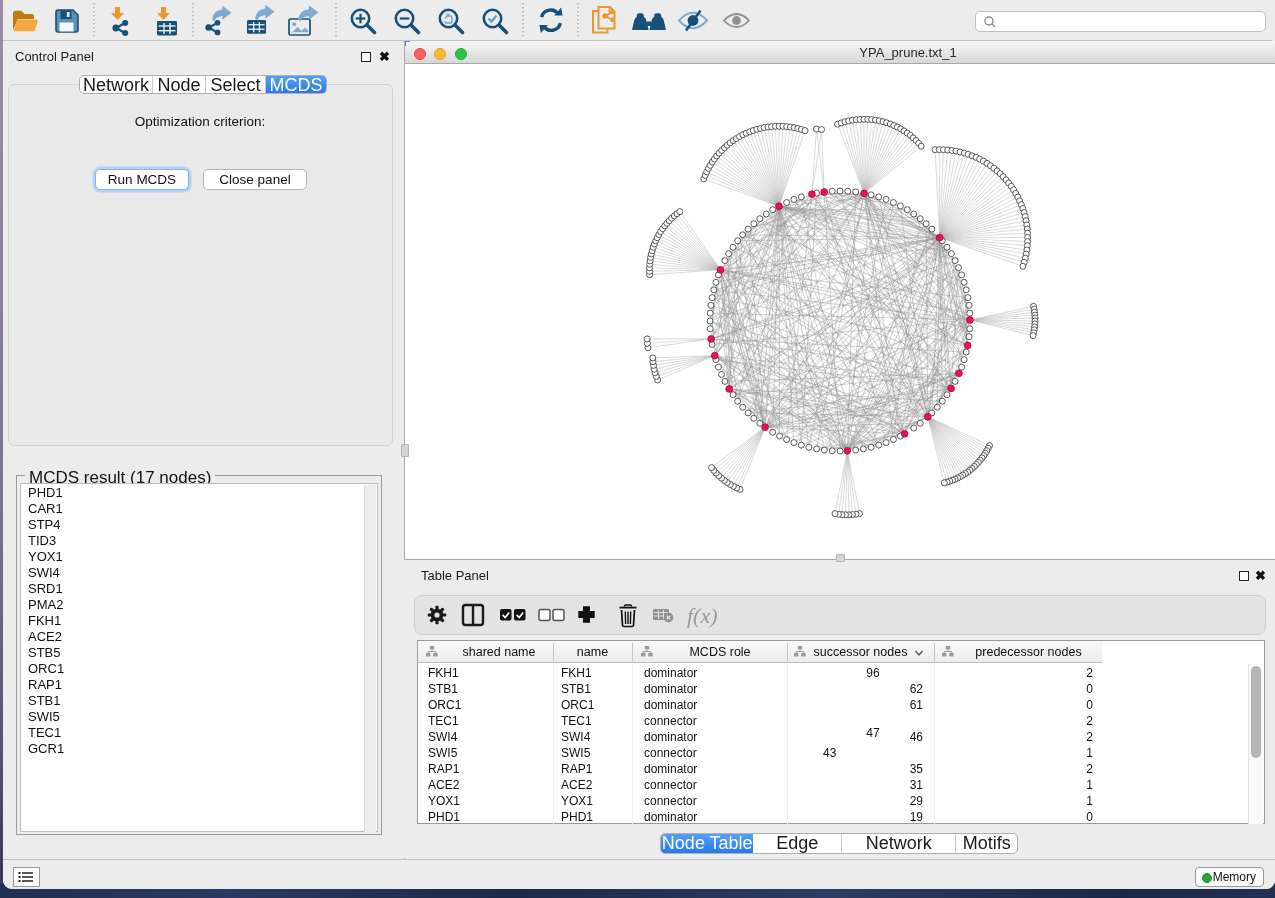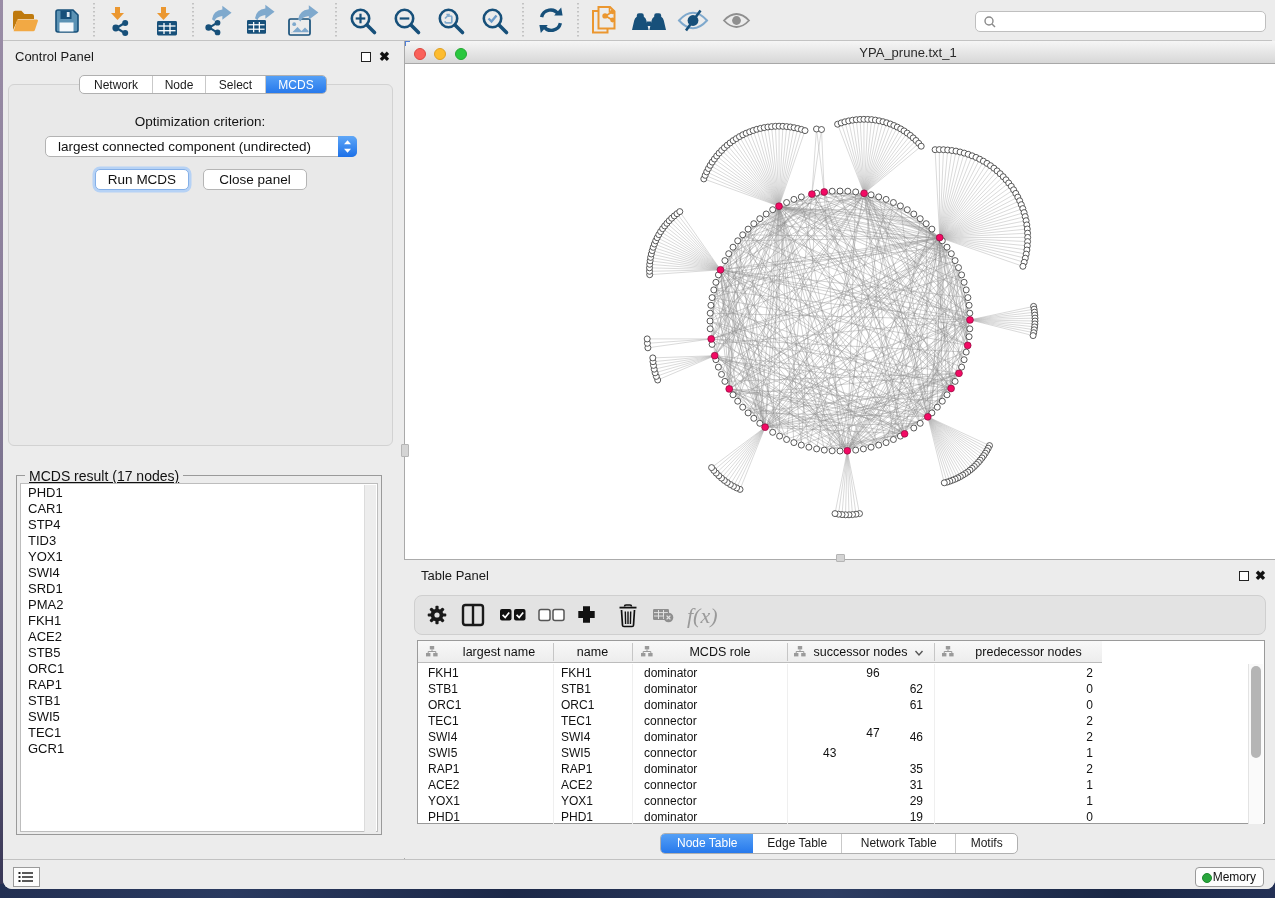--- a/index.html
+++ b/index.html
@@ -21,37 +21,37 @@
 #cp { left:0; top:41px; width:402px; height:818px; background:#ececec;
   border-right:1px solid #a9a9a9; }
 .ptitle { font-size:13px; color:#1a1a1a; }
 .sqbtn { position:absolute; width:10px; height:10px; border:1.5px solid #222; background:#fff; }
 .xbtn { position:absolute; font-size:13px; font-weight:bold; color:#111; line-height:11px; }
 #cpbox { left:5px; top:43px; width:385px; height:362px; background:#e9e9e9;
   border:1px solid #d2d2d2; border-radius:6px; }
 
 .seg { position:absolute; display:flex; height:19px; border:1px solid #b0b0b0;
   border-radius:5px; background:#fff; overflow:hidden; }
-.seg div { font-size:12px; color:#1a1a1a; text-align:center; line-height:18px;
+.seg div { font-size:18px; color:#1a1a1a; text-align:center; line-height:18px;
   border-right:1px solid #c9c9c9; }
 .seg div:last-child { border-right:none; }
 .seg .on { background:linear-gradient(#55a0f6,#2779ec); color:#fff; border-right:none; }
 
 #optlab { left:0; top:73px; width:394px; text-align:center; font-size:13.5px; color:#111; }
 #sel { left:42px; top:95px; width:312px; height:21px; background:#fff;
   border:1px solid #b3b3b3; border-radius:5px; font-size:13.5px; color:#111;
   line-height:19px; padding-left:12px; }
 #stepper { position:absolute; right:-1px; top:-1px; width:19px; height:21px;
   border-radius:0 5px 5px 0; background:linear-gradient(#5fa7f7,#1c70e8); }
 .btn { position:absolute; height:21px; background:#fff; border:1px solid #b5b5b5;
   border-radius:5px; font-size:13.5px; color:#111; text-align:center; line-height:19px; }
 #runbtn { box-shadow:0 0 0 2.5px #b6d2f5; border-color:#85b0e8; }
 
 #fs { left:13px; top:434px; width:366px; height:360px; border:1px solid #9a9a9a; }
-#fslab { left:22px; top:427px; background:#ececec; padding:0 4px; font-size:14px; color:#111;text-decoration:underline; }
+#fslab { left:22px; top:427px; background:#ececec; padding:0 4px; font-size:17px; color:#111; }
 #fslist { left:17px; top:442px; width:358px; height:349px; background:#fff; border:1px solid #bdbdbd; }
 #fstrack { position:absolute; right:1px; top:1px; width:12px; height:347px; background:#ededed; border-left:1px solid #dcdcdc; }
 #fsitems { position:absolute; left:7px; top:1px; font-size:13px; color:#111; line-height:16px; }
 
 #netbar { left:402px; top:41px; width:870px; height:23px;
   background:linear-gradient(#f6f6f6,#d7d7d7); border-bottom:1px solid #a8a8a8; }
 #nettitle { left:402px; top:45px; width:1006px; text-align:center; font-size:13px; color:#2a2a2a; }
 .light { position:absolute; top:47.5px; width:12px; height:12px; border-radius:50%; }
 #netcanvas { left:402px; top:64px; width:870px; height:495px; background:#fff; }
 
@@ -240,26 +240,20 @@
     <div class="sqbtn" style="left:358px;top:11px"></div>
     <div class="xbtn" style="left:376px;top:10px">✖</div>
     <div class="abs" id="cpbox"></div>
     <div class="seg" style="left:76px;top:34px;width:248px">
       <div style="width:73px">Network</div>
       <div style="width:53px">Node</div>
       <div style="width:60px">Select</div>
       <div class="on" style="width:60px">MCDS</div>
     </div>
     <div class="abs" id="optlab">Optimization criterion:</div>
-    <div class="abs" id="sel">largest connected component (undirected)
-      <div id="stepper"><svg width="19" height="21" viewBox="0 0 19 21">
-            <path d="M9.5 4.2 L13 8.2 L6 8.2 Z" fill="#fff"></path>
-            <path d="M9.5 16.8 L13 12.8 L6 12.8 Z" fill="#fff"></path>
-          </svg></div>
-    </div>
     <div class="btn" id="runbtn" style="left:92px;top:128px;width:94px">Run MCDS</div>
     <div class="btn" style="left:200px;top:128px;width:104px">Close panel</div>
     <div class="abs" id="fs"></div>
     <div class="abs" id="fslab">MCDS result (17 nodes)</div>
     <div class="abs" id="fslist">
       <div id="fstrack"></div>
       <div id="fsitems">PHD1<br>CAR1<br>STP4<br>TID3<br>YOX1<br>SWI4<br>SRD1<br>PMA2<br>FKH1<br>ACE2<br>STB5<br>ORC1<br>RAP1<br>STB1<br>SWI5<br>TEC1<br>GCR1</div>
     </div>
   </div>
 
@@ -631,21 +625,21 @@
     <div class="abs" id="tbl">
       <div id="thead">
         <svg width="12" height="11" viewBox="0 0 12 11" style="position:absolute;top:5px;left:8px">
             <g fill="#9a9a9a">
               <rect x="3.8" y="0" width="4.4" height="3.4"></rect>
               <rect x="0" y="7" width="4.4" height="3.4"></rect>
               <rect x="7.2" y="7" width="4.4" height="3.4"></rect>
             </g>
             <path d="M6 3.4 V5.5 M2.2 7 V5.5 H9.8 V7" fill="none" stroke="#9a9a9a" stroke-width="1"></path>
           </svg>
-          <div class="hcell" style="left:27px;width:108px">largest name</div>
+          <div class="hcell" style="left:27px;width:108px">shared name</div>
           <div class="hsep" style="left:135px"></div>
           <div class="hcell" style="left:135px;width:79px">name</div>
           <div class="hsep" style="left:214px"></div>
           <svg width="12" height="11" viewBox="0 0 12 11" style="position:absolute;top:5px;left:223px">
             <g fill="#9a9a9a">
               <rect x="3.8" y="0" width="4.4" height="3.4"></rect>
               <rect x="0" y="7" width="4.4" height="3.4"></rect>
               <rect x="7.2" y="7" width="4.4" height="3.4"></rect>
             </g>
             <path d="M6 3.4 V5.5 M2.2 7 V5.5 H9.8 V7" fill="none" stroke="#9a9a9a" stroke-width="1"></path>

